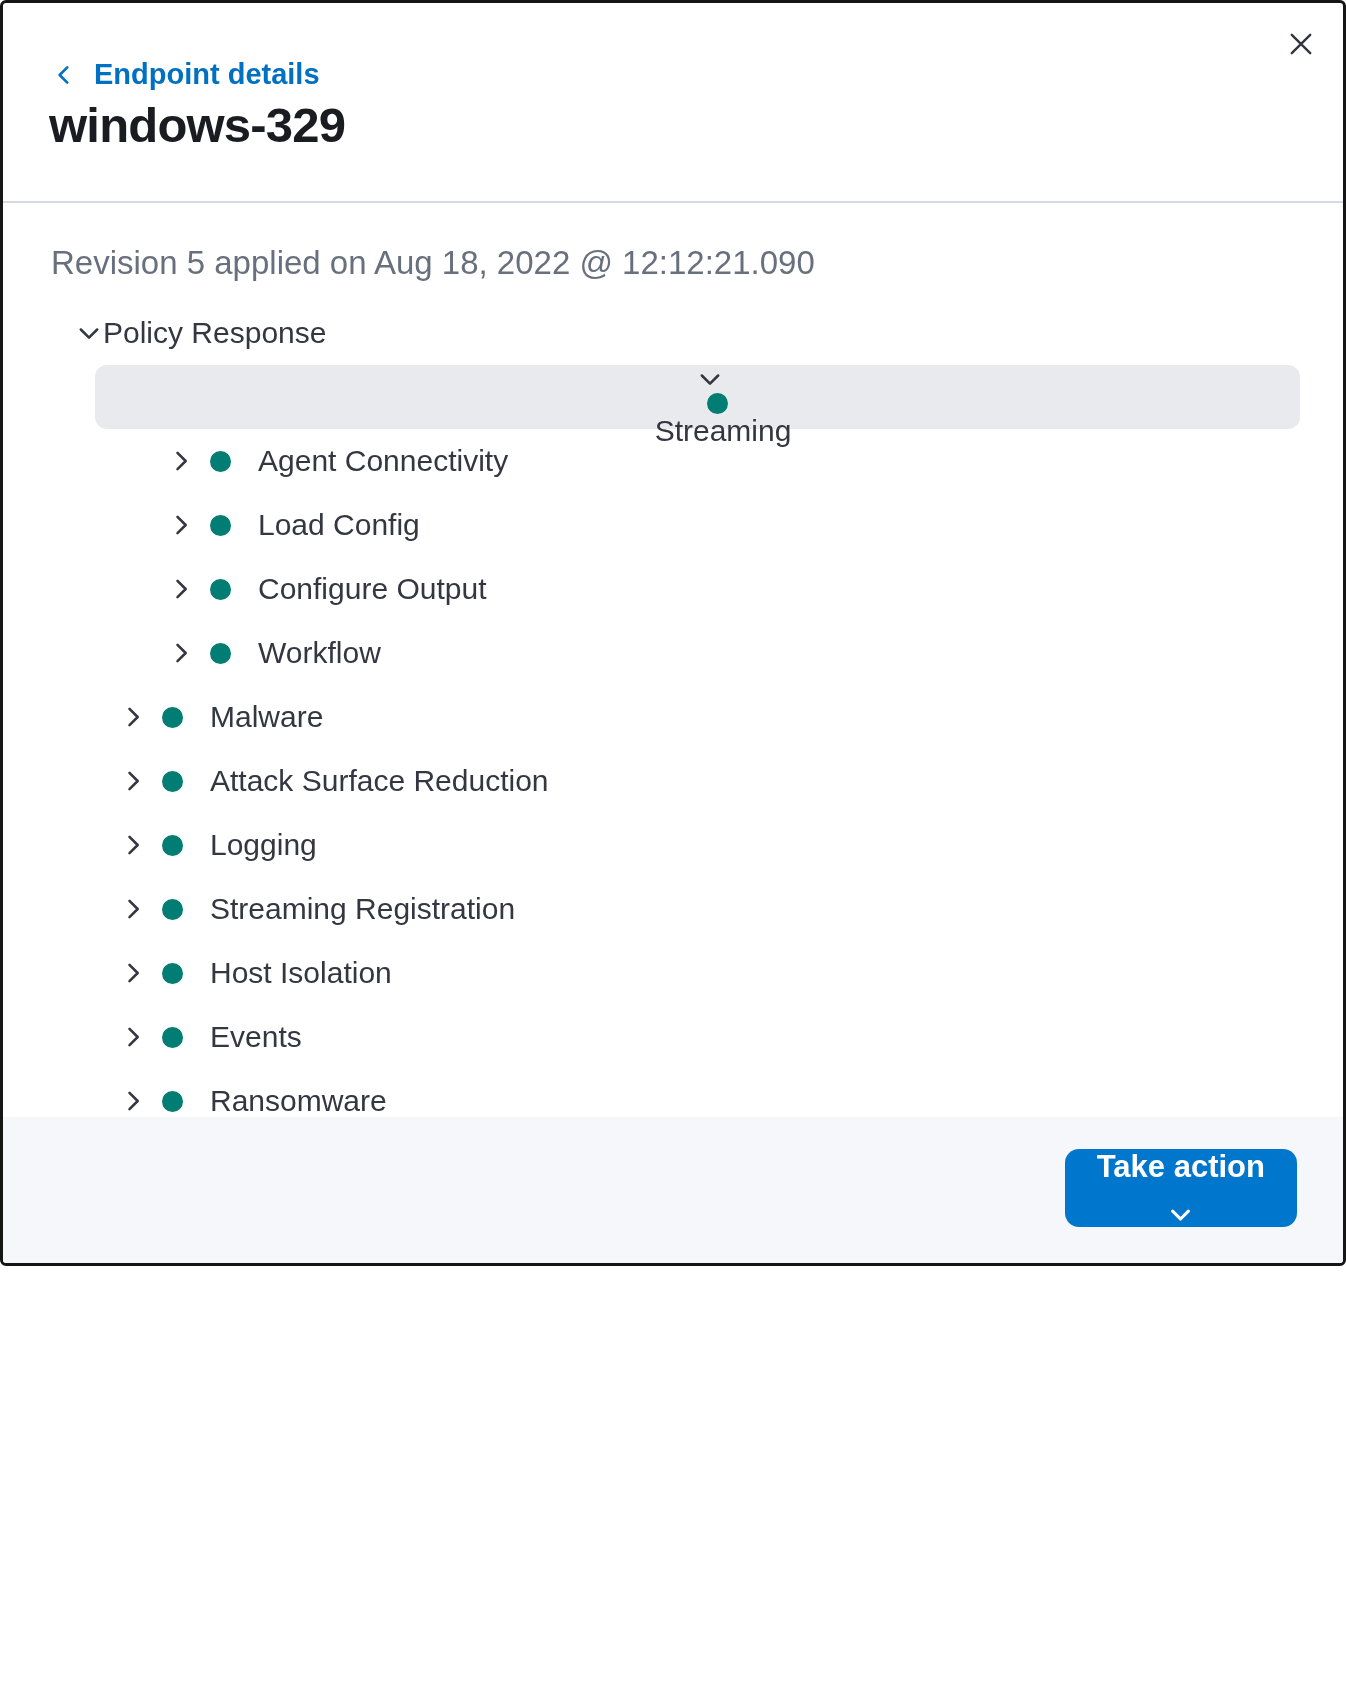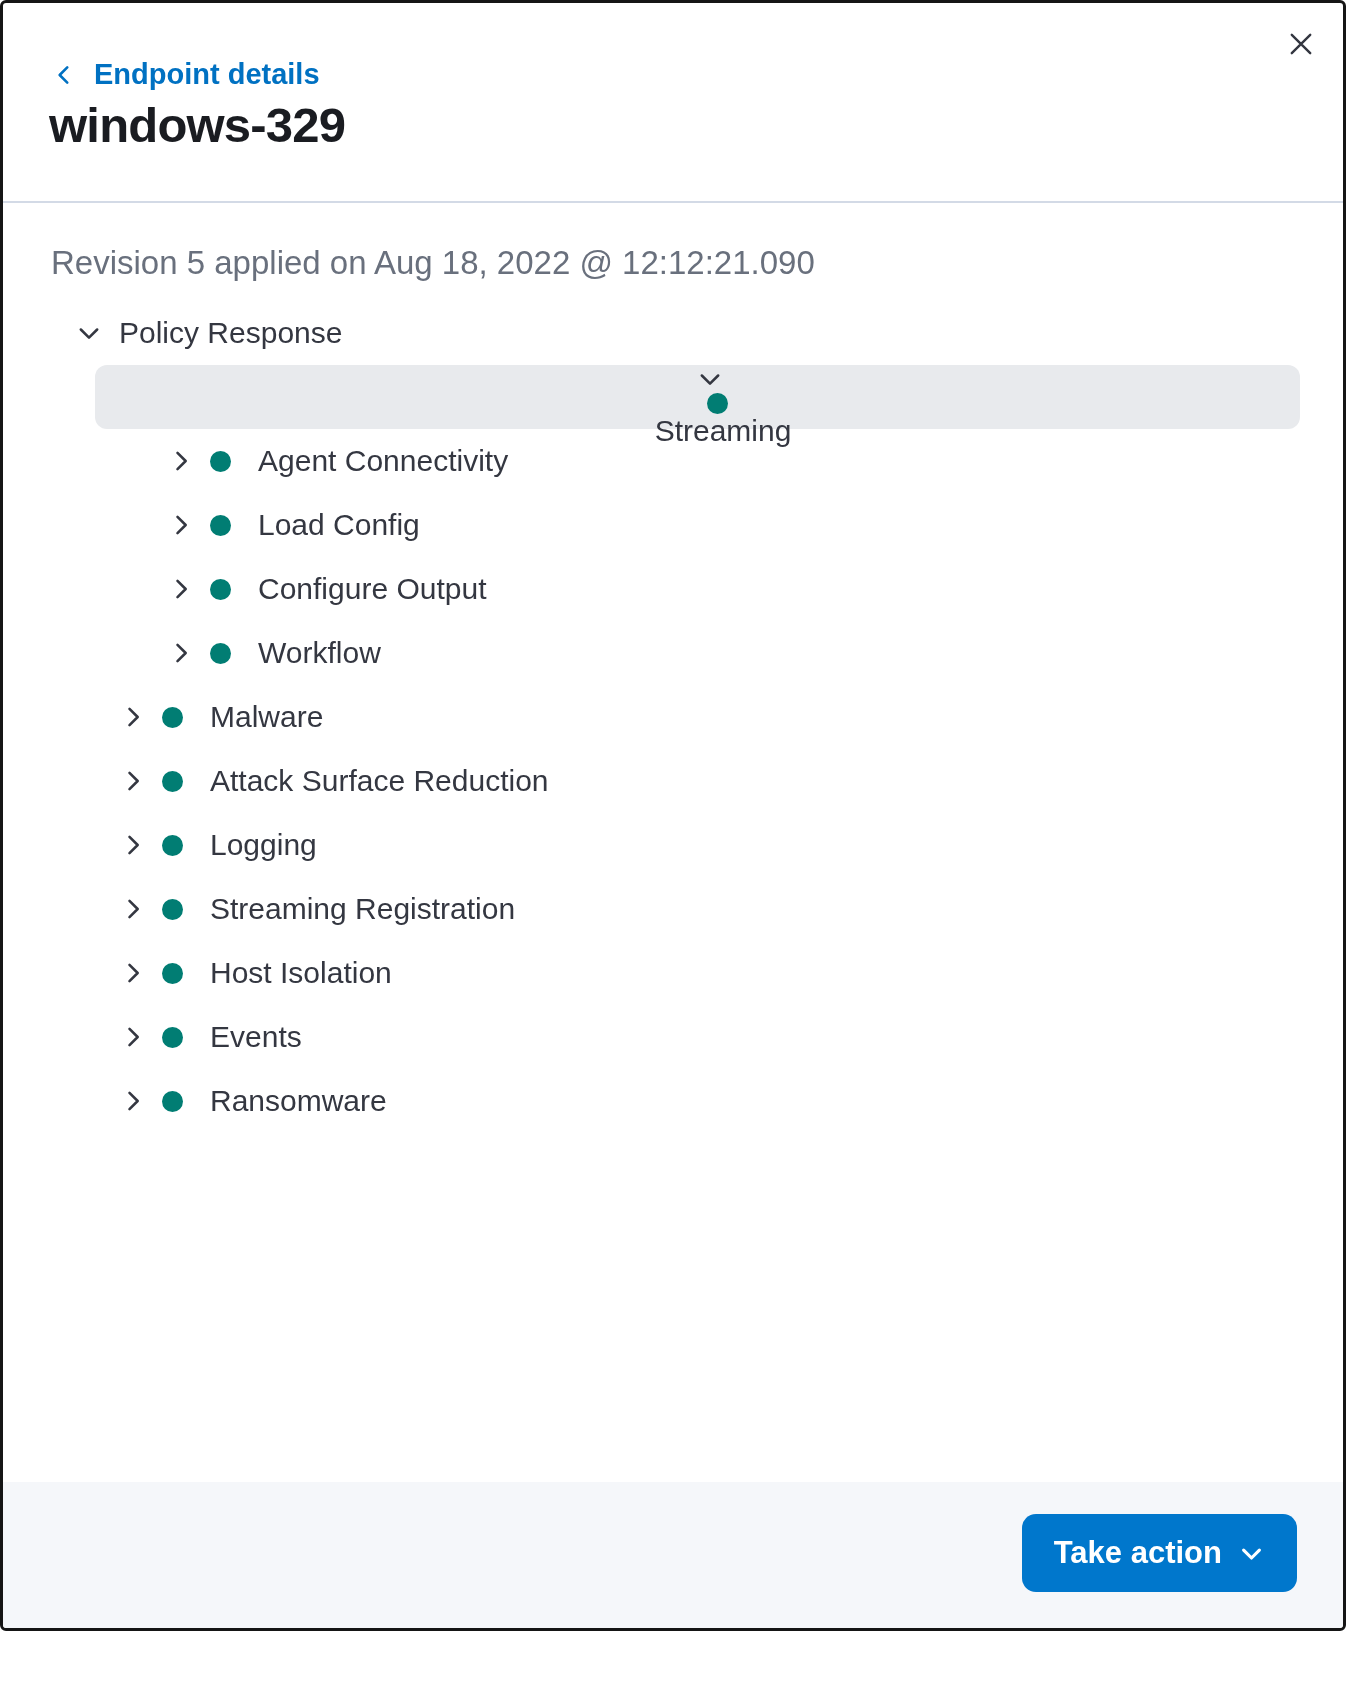--- a/index.html
+++ b/index.html
@@ -12,21 +12,21 @@
     --text:#343741;
     --muted-text:#69707D;
     --title-text:#1A1C21;
   }
   *{box-sizing:border-box;}
   html,body{margin:0;padding:0;background:#fff;}
   body{font-family:"Liberation Sans","DejaVu Sans",sans-serif;}
 
   .frame{
     position:relative;
-    width:1346px;height:1631px;
+    width:1346px;height:1266px;
     background:#fff;
     border:3px solid #151515;
     border-radius:6px;
     overflow:hidden;
   }
 
   
   .close-btn{
     position:absolute;top:22px;right:23px;
     width:38px;height:38px;
@@ -76,38 +76,39 @@
     width:28px;height:28px;flex:0 0 28px;
     display:flex;align-items:center;justify-content:center;
   }
   .dot{
     width:21px;height:21px;flex:0 0 21px;
     margin-left:15px;
     border-radius:50%;
     background:var(--status-teal);
   }
   .label{margin-left:27px;white-space:nowrap;}
-  .label.no-dot{margin-left:16px;}
+  .label.no-dot{margin-left:0;}
 
   
   .footer{
     position:absolute;left:0;right:0;bottom:0;height:146px;
     background:var(--footer-bg);
     border-radius:0 0 3px 3px;
   }
   .take-action{
     position:absolute;right:46px;top:32px;
     height:78px;
     display:flex;align-items:center;gap:16px;
     padding:0 32px;
     background:var(--accent-blue);
     color:#fff;
     border:none;border-radius:14px;
     font-family:inherit;font-size:31px;font-weight:700;
     cursor:pointer;
+    flex-direction:column;
   }
   .take-action .caret{display:flex;align-items:center;}
 </style>
 </head>
 <body>
 
 <div class="frame">
 
   <button class="close-btn" aria-label="Close">
     <svg width="34" height="34" viewBox="0 0 24 24" fill="none">

